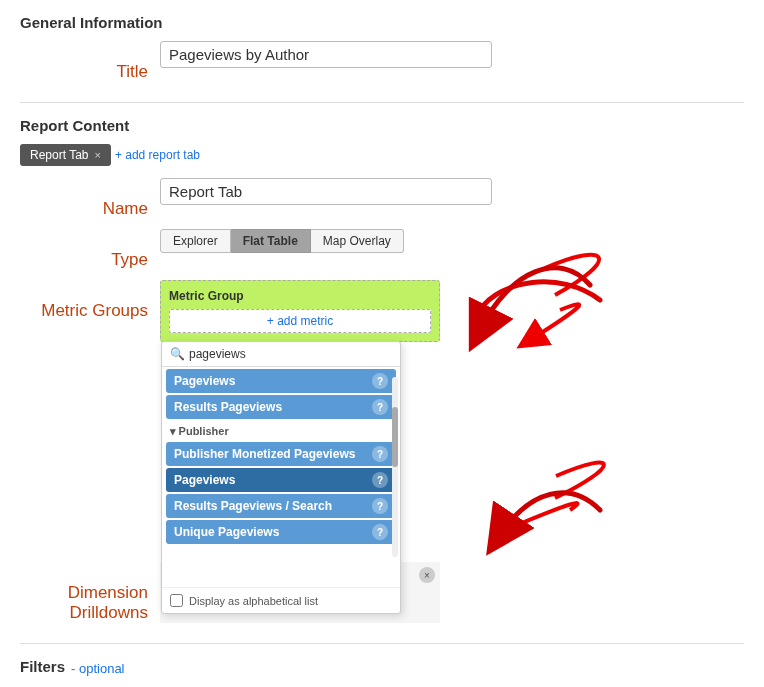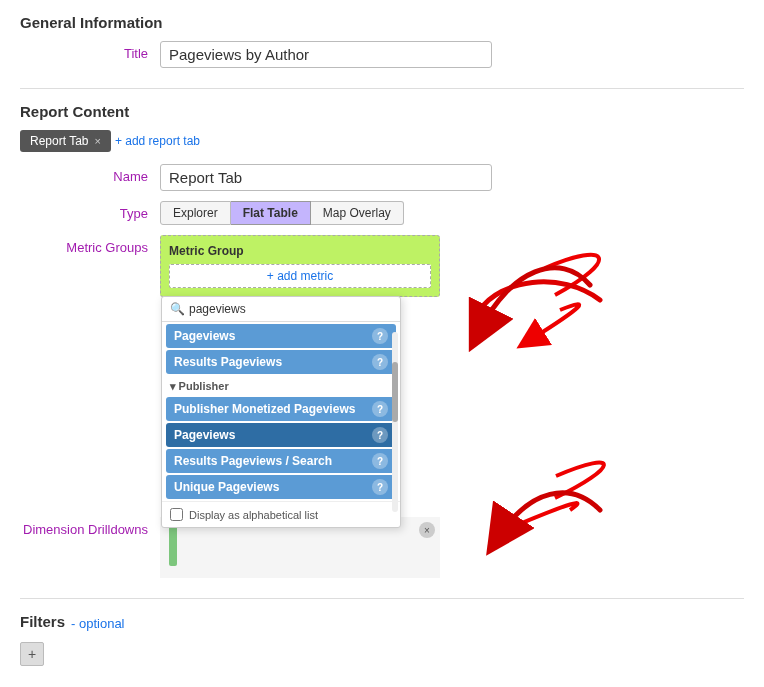--- a/index.html
+++ b/index.html
@@ -3,21 +3,21 @@
   <meta charset="utf-8">
   <style>
     * { box-sizing: border-box; margin: 0; padding: 0; }
     body { font-family: Arial, sans-serif; font-size: 13px; color: #333; background: #fff; width: 764px; min-height: 687px; overflow: hidden; }
 
     .section { padding: 14px 20px 10px 20px; }
     .section-title { font-size: 15px; font-weight: bold; margin-bottom: 10px; }
     hr.divider { border: none; border-top: 1px solid #ddd; margin: 0 20px; }
 
     .form-row { display: flex; align-items: flex-start; margin-bottom: 10px; }
-    .form-label { width: 140px; text-align: right; padding-right: 12px; padding-top: 5px; color: #a21caf; font-size: 13px; flex-shrink: 0; }
+    .form-label { width: 140px; text-align: right; padding-right: 12px; padding-top: 5px; color: #c2410c; font-size: 17px; flex-shrink: 0; margin-top: 16px; }
     .form-content { flex: 1; }
 
     .text-input {
       width: 332px;
       border: 1px solid #bbb;
       border-radius: 3px;
       padding: 4px 8px;
       font-size: 15px;
       color: #333;
     }
@@ -44,21 +44,21 @@
       padding: 4px 12px;
       border: 1px solid #bbb;
       background: #f5f5f5;
       font-size: 12px;
       cursor: pointer;
       color: #333;
     }
     .type-btn:first-child { border-radius: 3px 0 0 3px; }
     .type-btn:last-child { border-radius: 0 3px 3px 0; }
     .type-btn + .type-btn { border-left: none; }
-    .type-btn.selected { background: #c4b5fd; font-weight: bold; border-color: #999; }
+    .type-btn.selected { background: #a3a3a3; font-weight: bold; border-color: #999; }
 
     
     .metric-group-container {
       border: 1px dashed #aaa;
       border-radius: 3px;
       padding: 8px;
       width: 280px;
       background: #bef264;
       position: relative;
     }
@@ -141,20 +141,21 @@
       flex-shrink: 0;
     }
     .dropdown-checkbox-row {
       display: flex;
       align-items: center;
       padding: 6px 8px;
       border-top: 1px solid #eee;
       gap: 6px;
       font-size: 11px;
       color: #555;
+      margin-top: 41px;
     }
     .dropdown-scrollbar {
       position: absolute;
       right: 2px;
       top: 35px;
       width: 6px;
       height: 180px;
       background: #eee;
       border-radius: 3px;
     }

